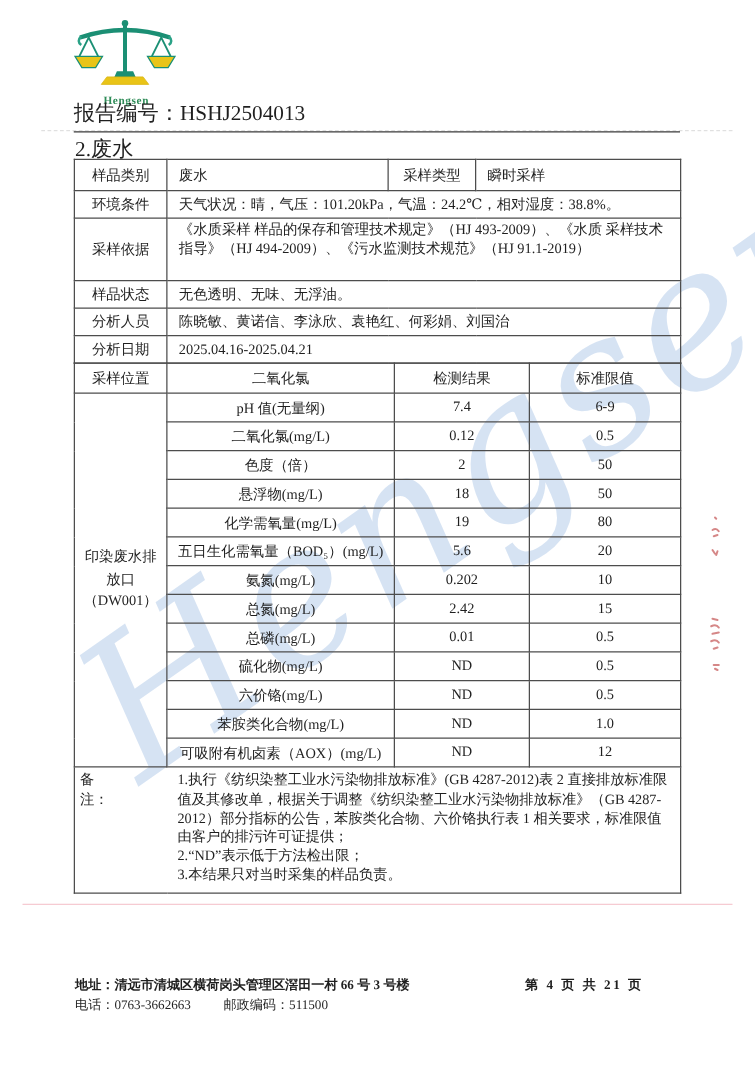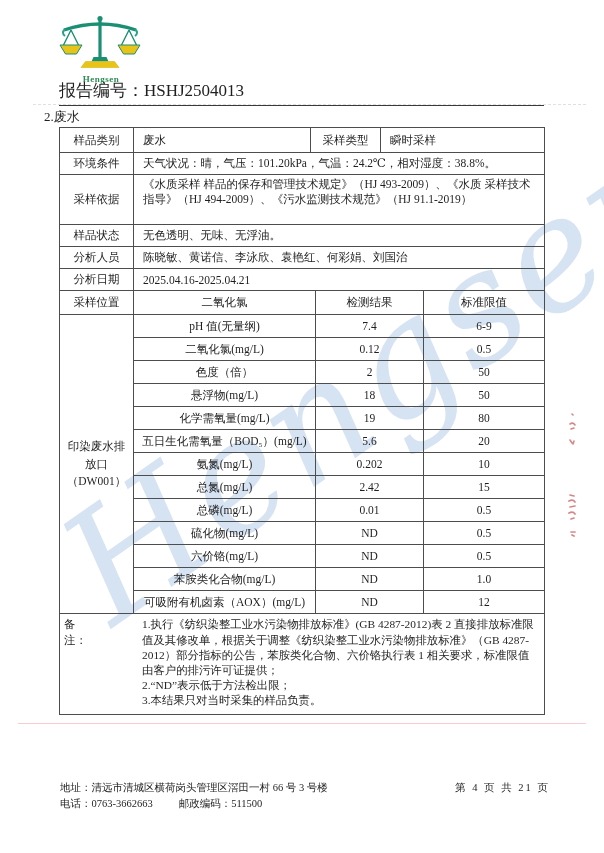--- a/index.html
+++ b/index.html
@@ -38,21 +38,21 @@
     position:absolute; left:59px; top:79px; width:485px;
     border-bottom: 1.5px solid #3a3a3a;
     padding-bottom: 3px;
     font-size: 17px; z-index:2;
   }
   .scan-line {
     position:absolute; left:33px; top:104px; width:553px; height:0;
     border-top: 1px dashed rgba(0,0,0,0.12); z-index:1;
   }
 
-  .section-title { position:absolute; left:44px; top:108px; font-size:13px; z-index:2; }
+  .section-title { position:absolute; left:60px; top:108px; font-size:17px; z-index:2; }
 
   .tables { position:absolute; left:59px; top:127px; width:567px; z-index:2; }
   table { border-collapse: collapse; table-layout: fixed; width:485px; background: transparent; }
   td { border: 1px solid #4d4d4d; font-size:11.5px; padding:1px 4px; background: transparent; }
 
   
   .t-info .lab { text-align:center; }
   .t-info .val { text-align:left; padding-left:9px; }
   .t-info tr.h25 td { height:25px; }
   .t-info tr.h22 td { height:22px; }
@@ -70,23 +70,23 @@
   
   .pink-line { position:absolute; left:18px; top:723px; width:568px; height:0;
     border-top:1px solid rgba(235,140,155,0.45); z-index:1; }
 
   
   .stamp-frag { position:absolute; z-index:3; opacity:0.65; }
   .stamp-frag svg { display:block; }
 
   
   .footer { position:absolute; left:60px; top:781px; width:524px; font-size:10.5px; z-index:2; }
-  .footer-row1 { display:flex; }
+  .footer-row1 { display:flex;font-weight:bold; }
   .footer-address { flex:0 0 360px; }
-  .footer-page { margin-left:35px; letter-spacing:2px; white-space:nowrap; }
+  .footer-page { letter-spacing:2px; white-space:nowrap; }
   .footer-row2 { margin-top:2px; }
   .footer-postcode { margin-left:26px; }
 </style>
 </head>
 <body>
 
 <div class="page">
 
   <div class="watermark">Hengsen</div>
 

